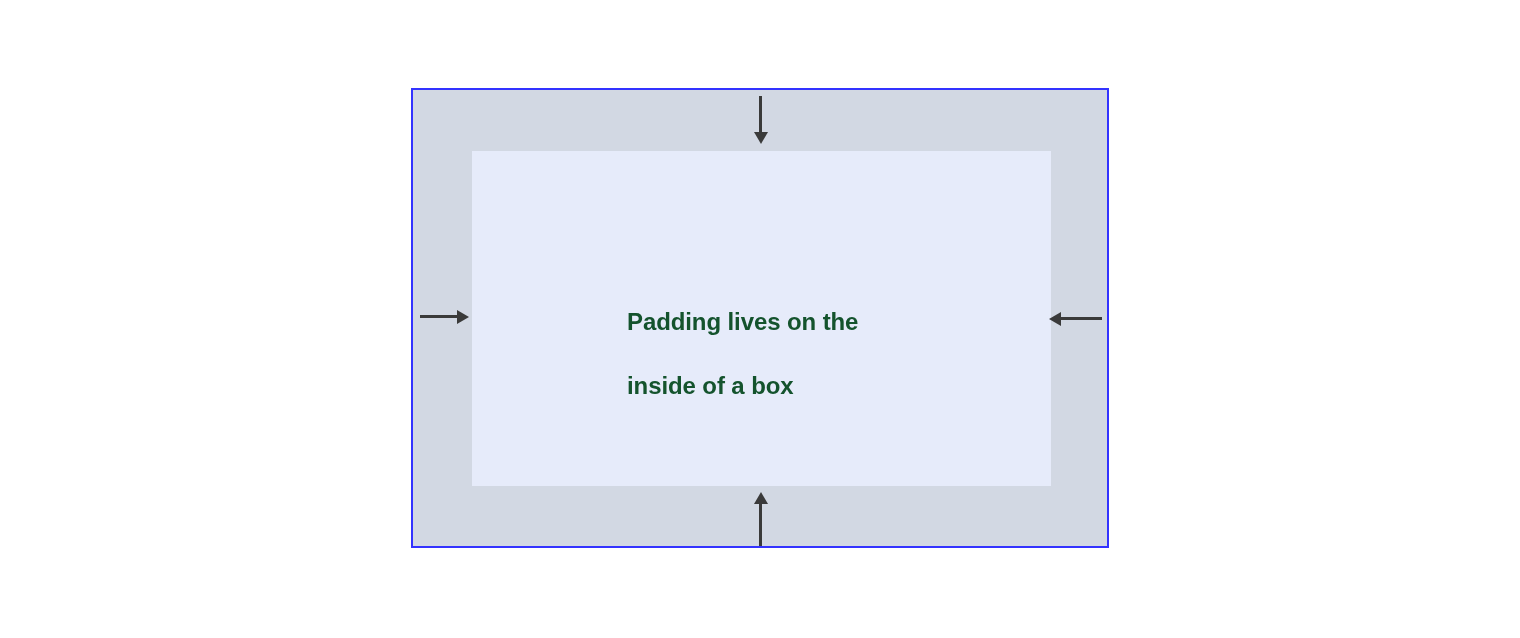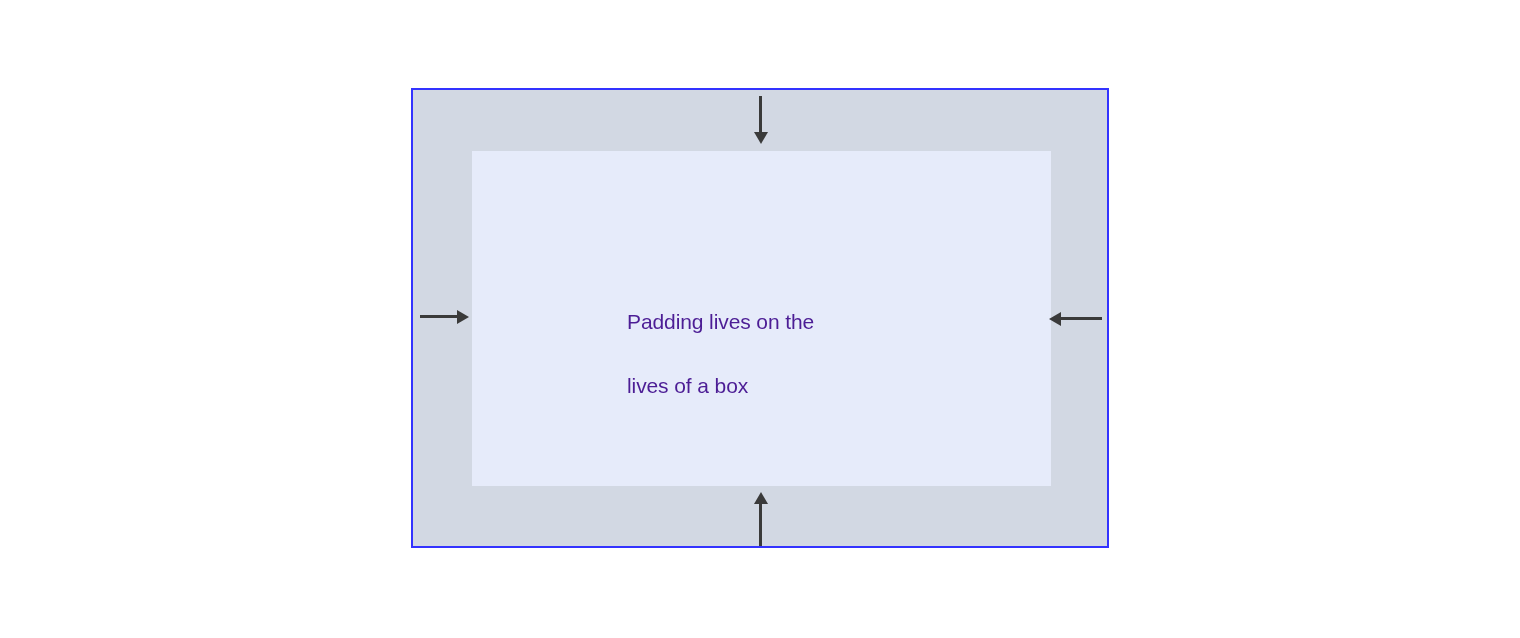--- a/index.html
+++ b/index.html
@@ -48,24 +48,24 @@
     background: #e6ebfa;
     box-sizing: border-box;
   }
 
   
   #content-label {
     position: absolute;
     left: 155px;
     top: 123px;
     width: 300px;
-    font-size: 21px;
-    font-weight: normal;
+    font-size: 24px;
+    font-weight: bold;
     line-height: 32px;
-    color: #4c1d95;
+    color: #14532d;
     letter-spacing: -0.1px;
     white-space: pre-line;
   }
   .label-line {
     display: block;
   }
 
   
   .arrow-shaft {
     position: absolute;
@@ -138,21 +138,21 @@
 </head>
 <body>
 
 <div id="diagram-stage">
 
   <div id="padding-box">
 
     <div id="content-box">
       <div id="content-label">
         <span class="label-line">Padding lives on the</span>
-        <span class="label-line">lives of a box</span>
+        <span class="label-line">inside of a box</span>
       </div>
     </div>
 
     <div class="arrow-shaft" id="arrow-top-shaft"></div>
     <div class="arrow-head" id="arrow-top-head"></div>
 
     <div class="arrow-shaft" id="arrow-bottom-shaft"></div>
     <div class="arrow-head" id="arrow-bottom-head"></div>
 
     <div class="arrow-shaft" id="arrow-left-shaft"></div>

